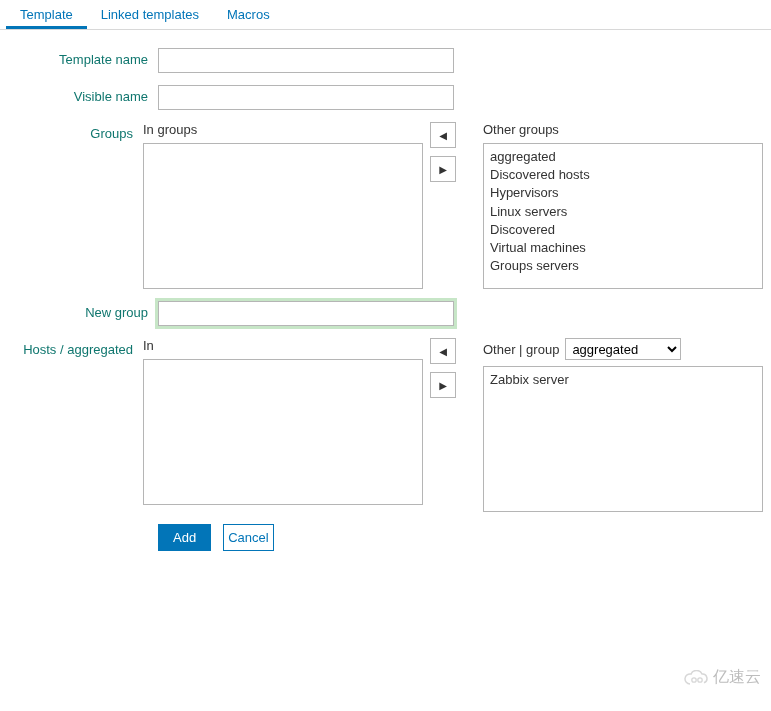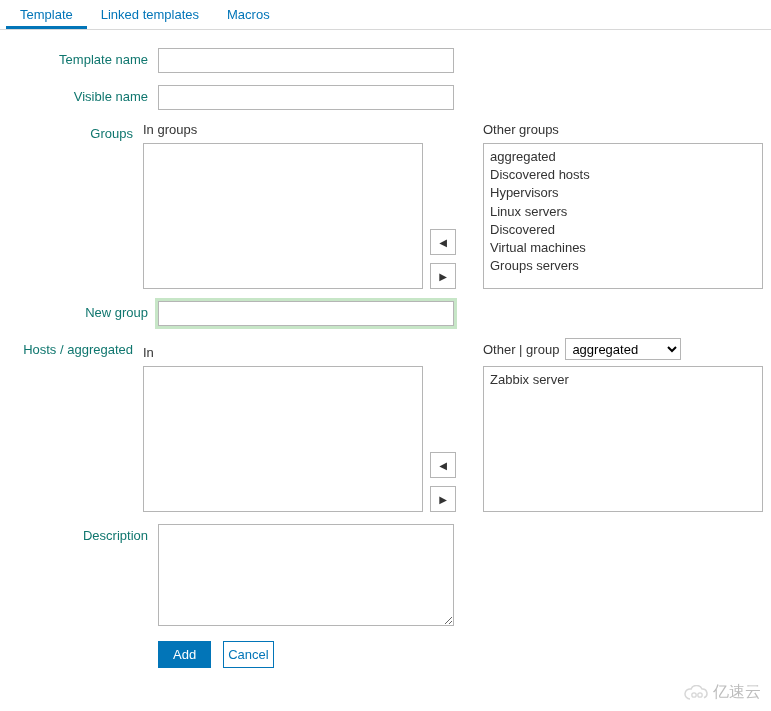--- a/index.html
+++ b/index.html
@@ -66,21 +66,21 @@
     border: 1px solid #a7cda7;
   }
   textarea.ta {
     width: 296px;
     height: 102px;
     resize: both;
   }
   
   .duo {
     display: flex;
-    align-items: flex-end;
+    align-items: flex-start;
   }
   .col {
     width: 280px;
   }
   .col-title {
     margin-bottom: 6px;
     color: #333;
   }
   .listbox {
     border: 1px solid #b5b5b5;
@@ -150,21 +150,21 @@
     color: #0275b8;
     border: 1px solid #0275b8;
     padding: 5px 4px;
     font-size: 13px;
     cursor: pointer;
   }
   
   .wm {
     position: fixed;
     right: 10px;
-    bottom: 8px;
+    bottom: 23px;
     color: #bdbdbd;
     font-size: 16px;
     display: flex;
     align-items: center;
     gap: 4px;
     pointer-events: none;
   }
   .wm svg { opacity: 0.6; }
 </style>
 </head>
@@ -249,26 +249,20 @@
           <span>Other | group</span>
           <select class="sel" id="group-select"><option value="aggregated">aggregated</option></select>
         </div>
         <div class="listbox" id="other-hosts-box">
             <div class="opt">Zabbix server</div>
           </div>
       </div>
     </div>
   </div>
 
-  <div class="row">
-    <div class="label">Description</div>
-    <div class="field">
-      <textarea class="ta" style=""></textarea>
-    </div>
-  </div>
 
   <div class="row">
     <div class="label"></div>
     <div class="buttons">
       <button class="btn-primary">Add</button>
       <button class="btn-secondary">Cancel</button>
     </div>
   </div>
 
 </div>

